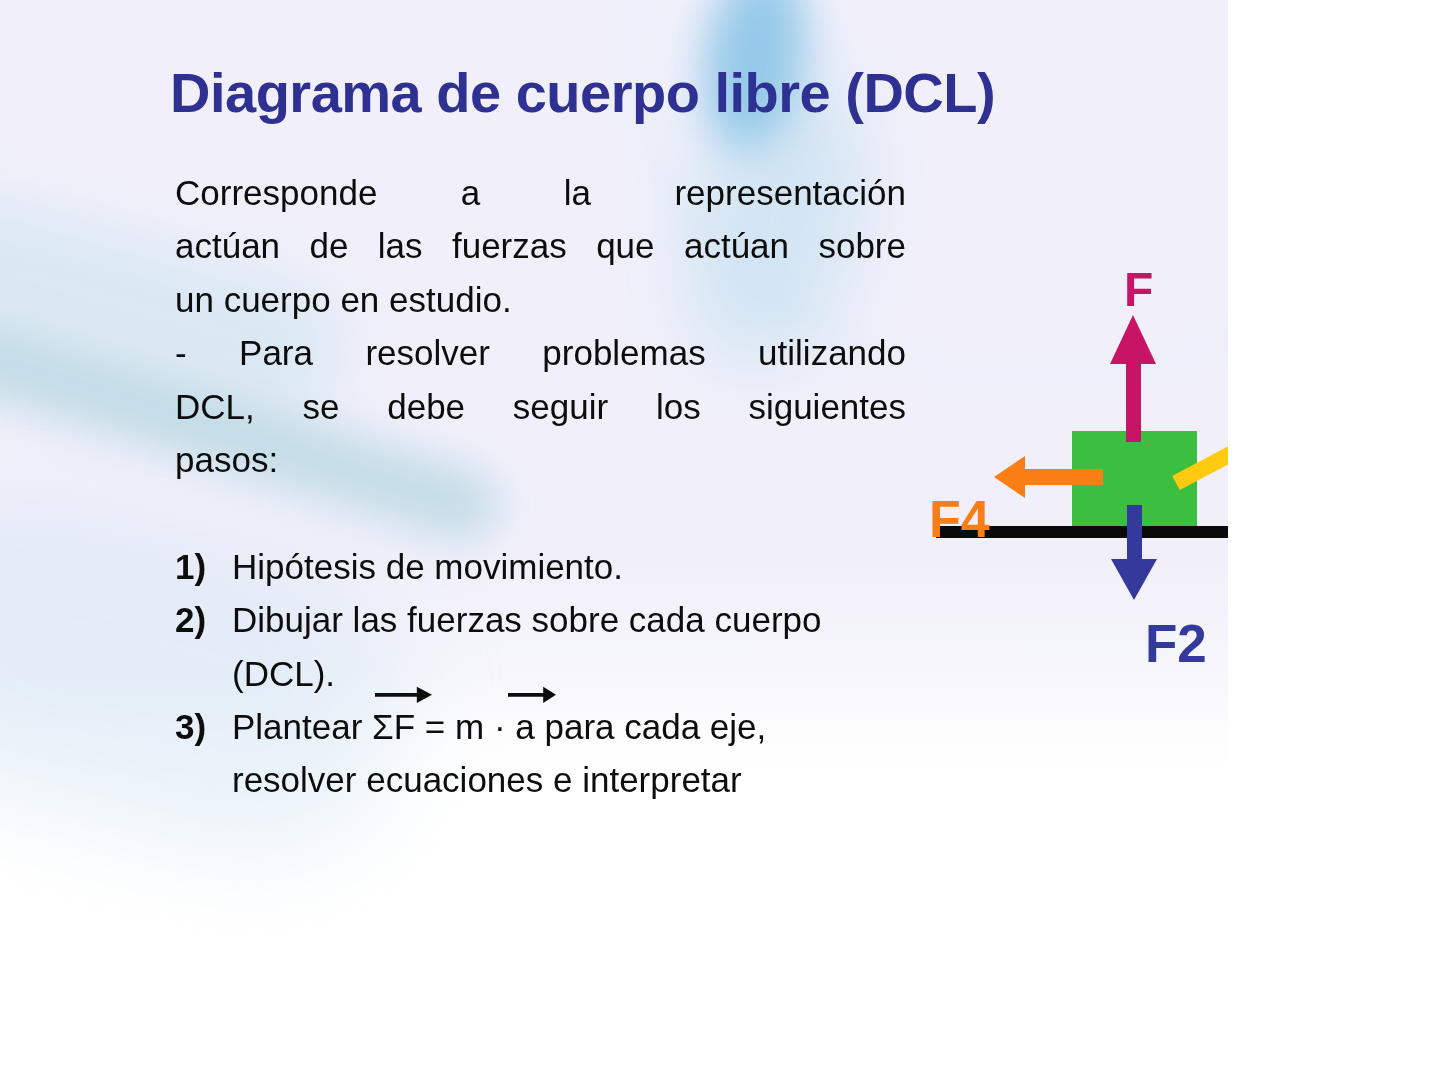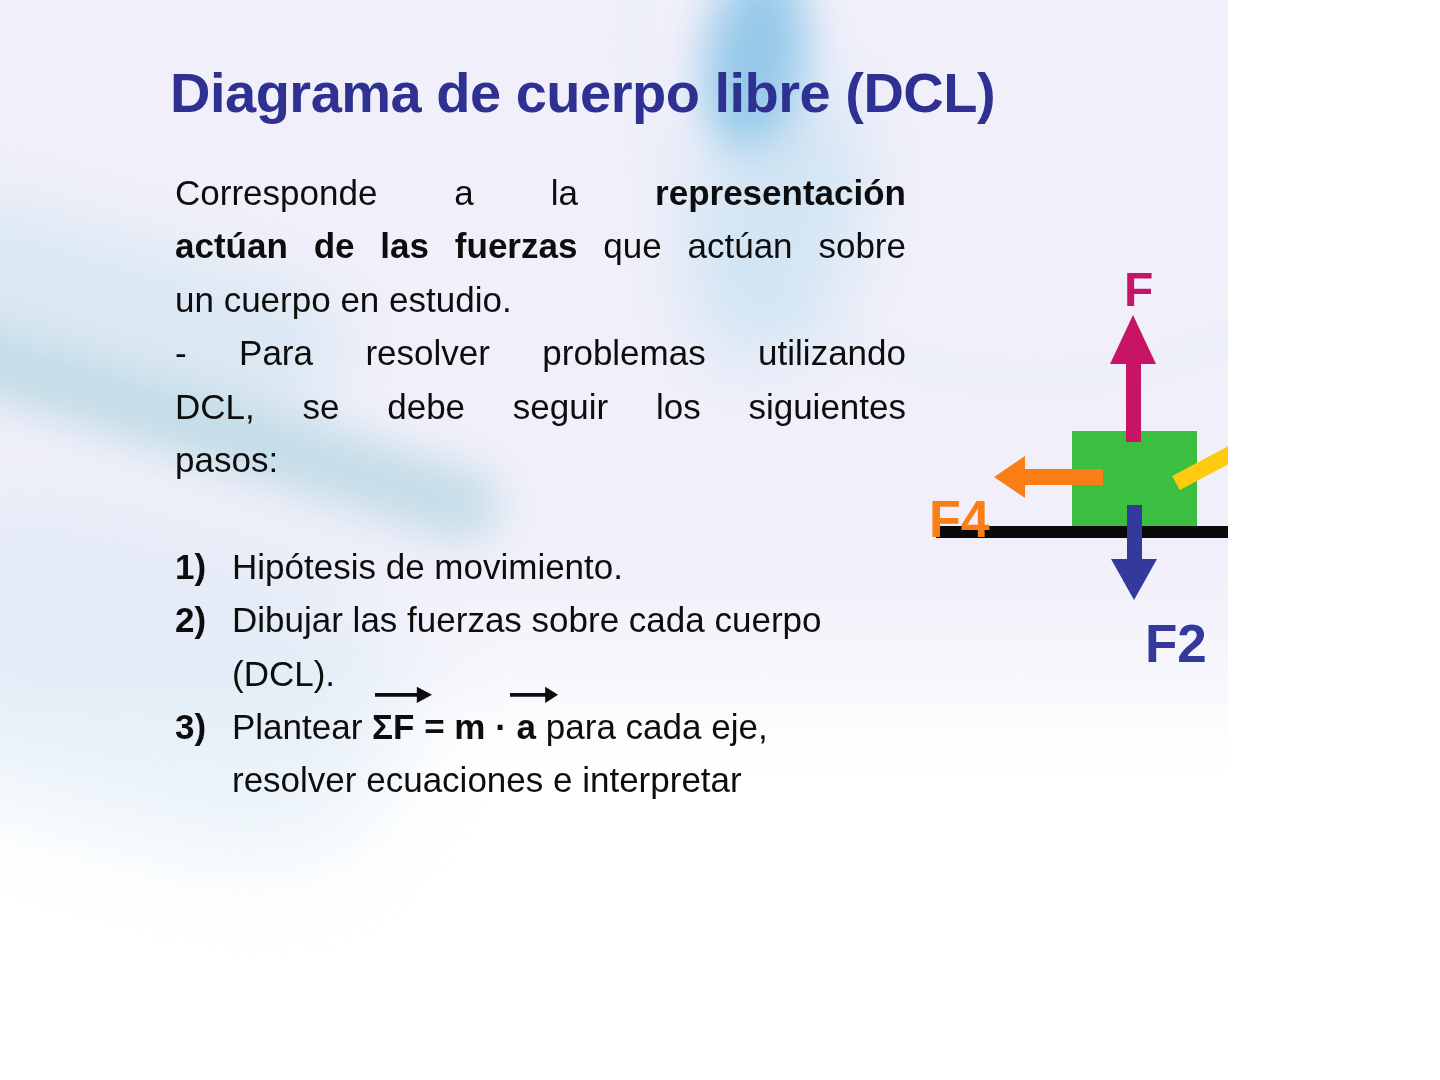--- a/index.html
+++ b/index.html
@@ -24,27 +24,27 @@
     font-size:56px; font-weight:bold; letter-spacing:-0.5px;
     white-space:nowrap;
   }
 
   .text-col {
     position:absolute; left:175px; top:166px; width:731px;
     font-size:35px; line-height:53.4px; color:#0d0d0d;
   }
   .line { display:block; }
   .just { text-align:justify; text-align-last:justify; }
-  .b { font-weight:bold; }
+  .b { font-weight:normal; }
   .spacer-line { display:block; height:53.4px; }
 
   .step { position:relative; padding-left:57px; }
   .step-num { position:absolute; left:0; top:0; font-weight:bold; }
 
-  .vec { position:relative; display:inline-block; font-weight:bold; }
+  .vec { position:relative; display:inline-block; font-weight:normal; }
   .varrow { position:absolute; top:-17px; height:20px; }
   .varrow-sf { left:3px; width:57px; }
   .varrow-a  { left:-7px; width:48px; }
 
   
   .diagram { position:absolute; left:0; top:0; width:1440px; height:1080px; pointer-events:none; }
   .fbd-box    { position:absolute; left:1072px; top:431px; width:125px; height:95px; z-index:1; }
   .fbd-ground { position:absolute; left:936px;  top:526px; width:418px; height:12px; z-index:2; }
   .shaft { position:absolute; z-index:3; }
   .head  { position:absolute; width:0; height:0; z-index:3; }

